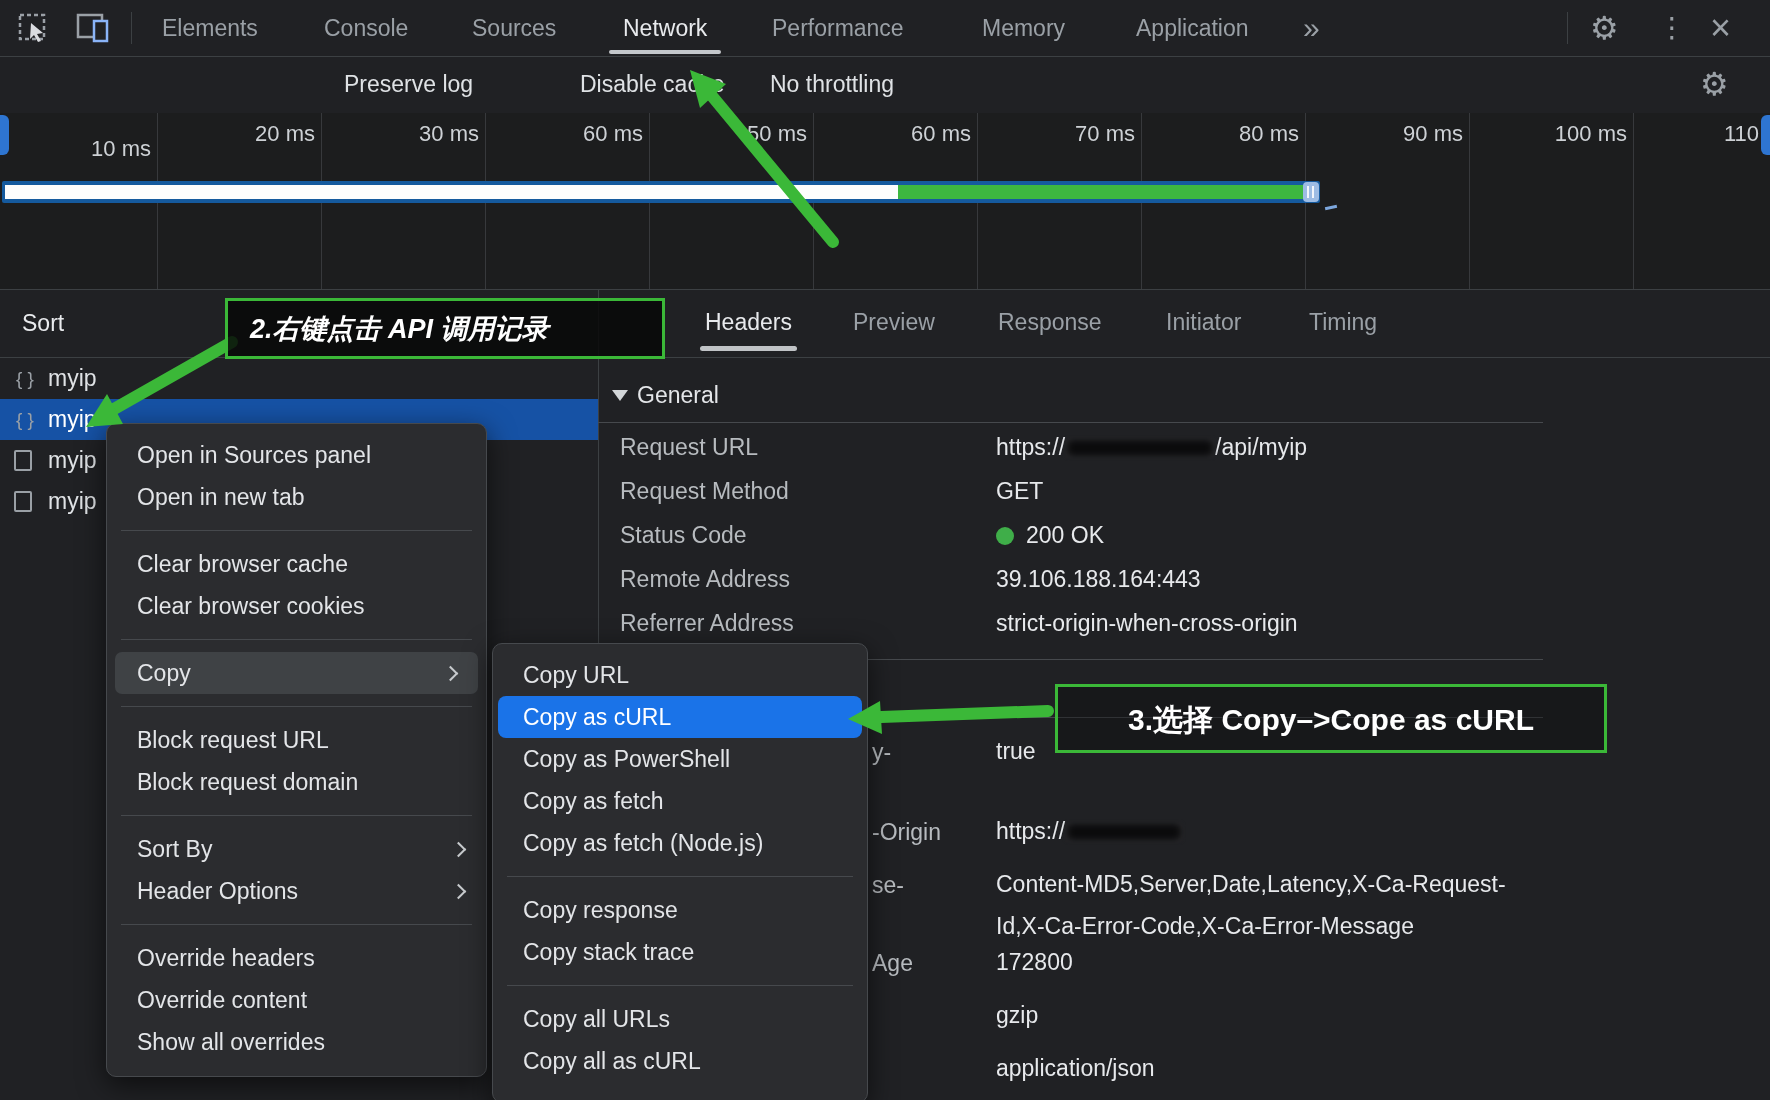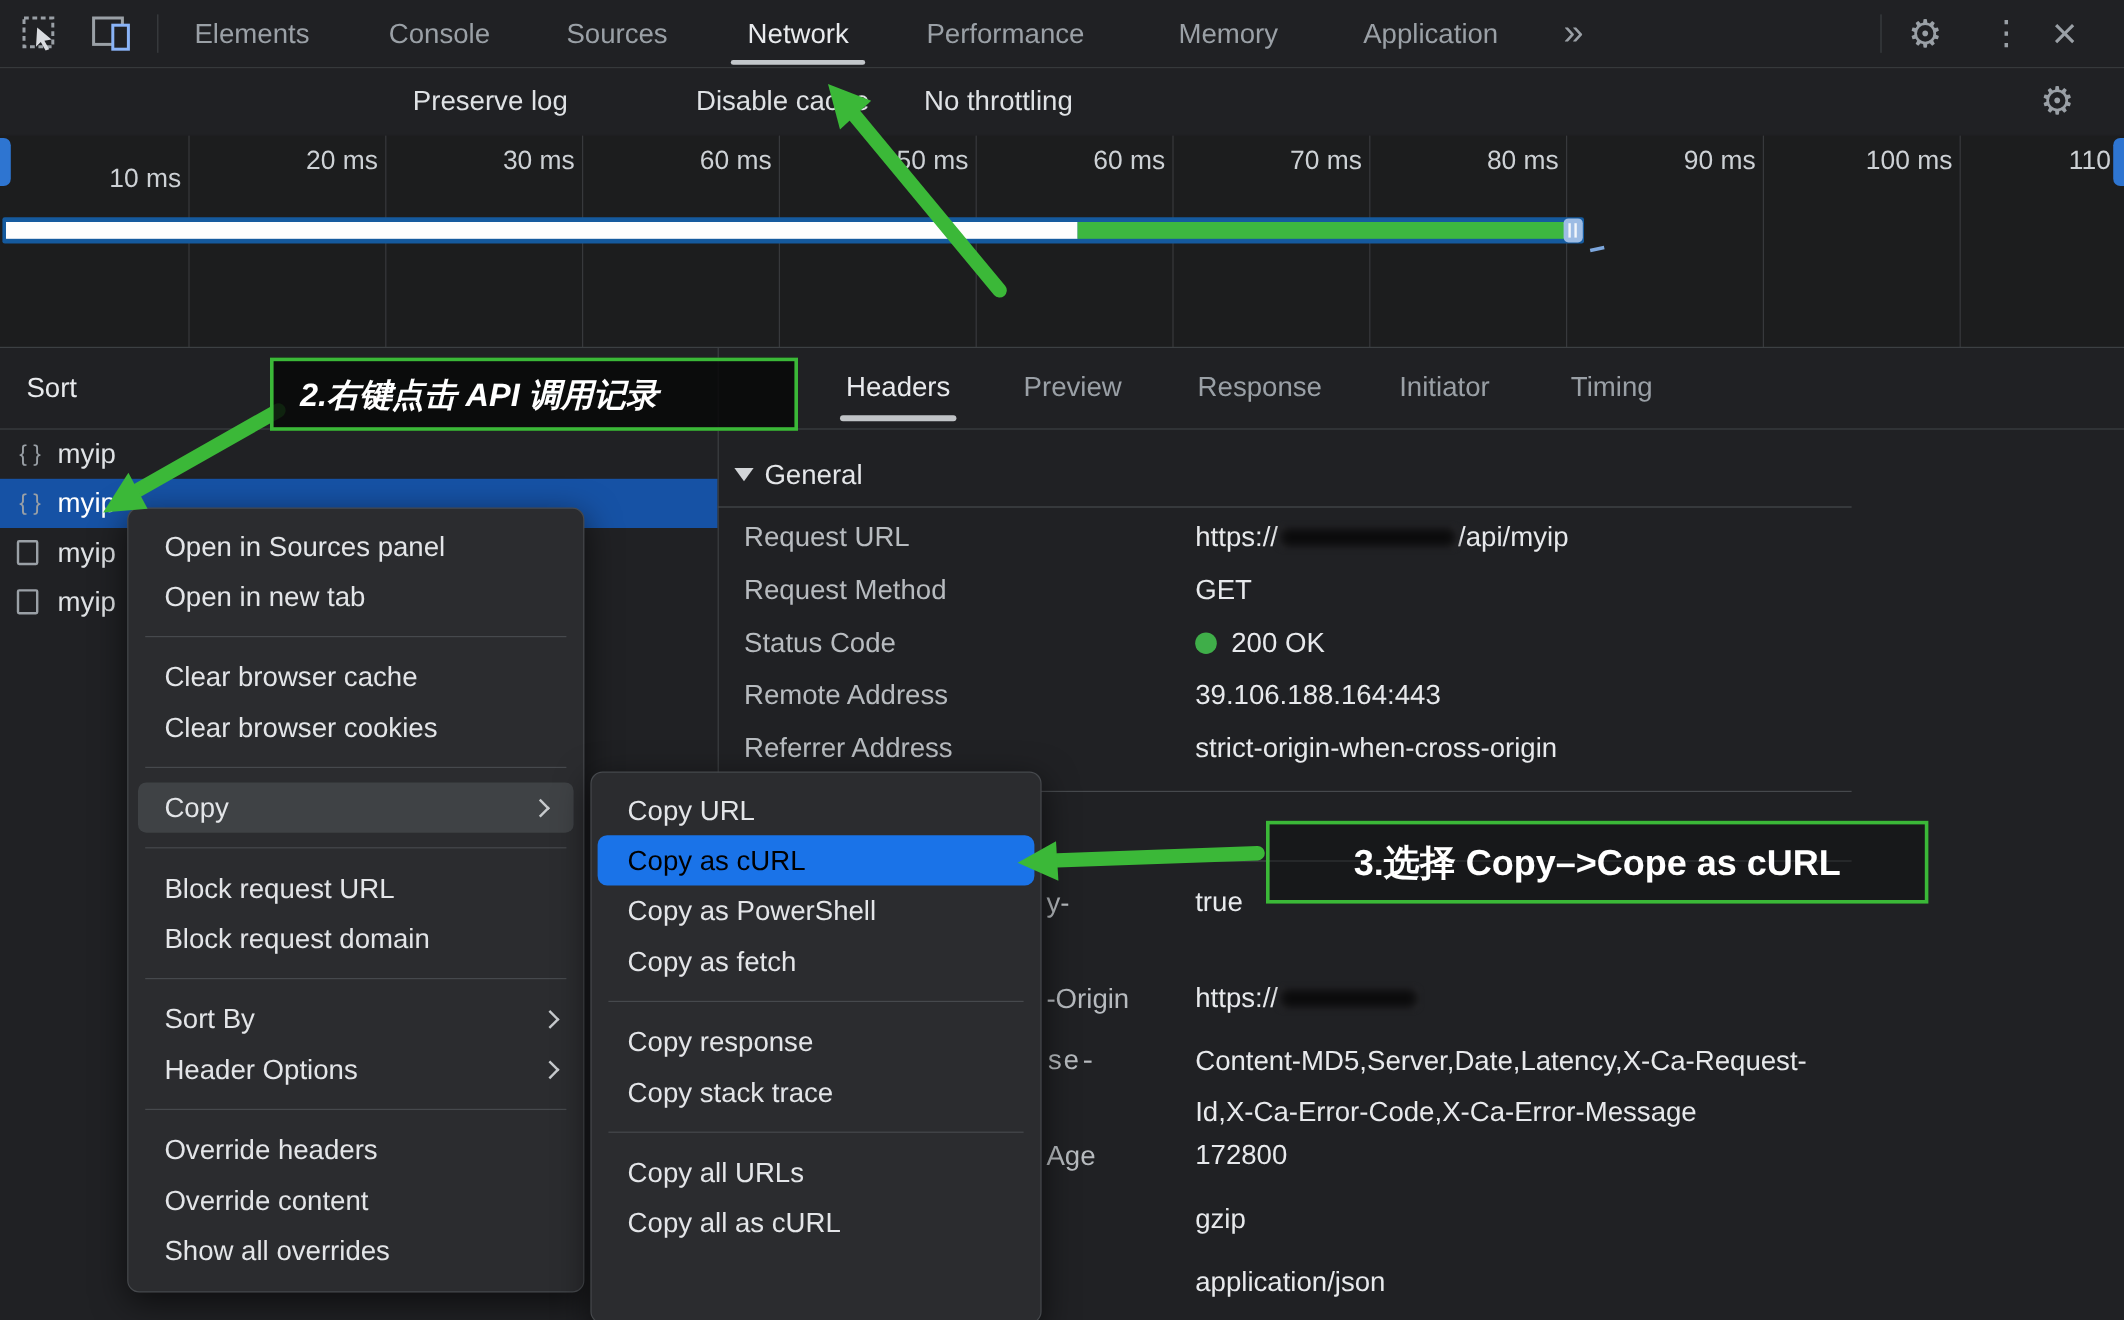--- a/index.html
+++ b/index.html
@@ -55,21 +55,21 @@
   .gdot{display:inline-block;width:18px;height:18px;border-radius:50%;background:#3fae49;vertical-align:-2px;margin-right:12px;}
   #gen-title{position:absolute;left:612px;top:374px;height:42px;line-height:42px;font-size:23px;color:#e4e6e9;}
   #gen-title .tri{display:inline-block;width:0;height:0;border-left:8px solid transparent;border-right:8px solid transparent;border-top:11px solid #d2d5d8;margin-right:9px;vertical-align:2px;}
 
   
   .menu{position:absolute;background:#2b2c2f;border:1px solid #46494d;border-radius:10px;
         box-shadow:0 8px 28px rgba(0,0,0,.6);box-sizing:border-box;padding:10px 0;z-index:50;}
   .mi{position:relative;height:42px;line-height:42px;font-size:23px;color:#e3e5e8;padding-left:30px;}
   .mi .chev{position:absolute;right:22px;top:16px;width:9px;height:9px;border-right:2.5px solid #c7cacd;border-top:2.5px solid #c7cacd;transform:rotate(45deg);}
   .mi.hl-gray{background:#3f4245;margin:0 8px;padding-left:22px;border-radius:7px;}
-  .mi.hl-blue{background:#1a73e8;color:#000000;margin:0 5px;padding-left:25px;border-radius:8px;}
+  .mi.hl-blue{background:#1a73e8;color:#ffffff;margin:0 5px;padding-left:25px;border-radius:8px;}
   .msep{height:1px;background:#46494d;margin:12px 14px;}
 
   
   .annot{position:absolute;border:3px solid #3bb838;box-sizing:border-box;color:#fff;font-weight:600;z-index:100;}
   #svg-arrows{position:absolute;left:0;top:0;z-index:99;pointer-events:none;}
 </style>
 </head>
 <body>
 
 <div id="app">
@@ -224,21 +224,21 @@
       <div class="hdr-label" style="top: 602px; height: 42px; line-height: 42px;">Referrer Address</div>
       <div class="hdr-value" style="top: 602px; height: 42px; line-height: 42px;">strict-origin-when-cross-origin</div>
     </div>
   <div class="divline" style="left:598px;top:659px;width:945px;"></div>
   <div class="divline" style="left:868px;top:717px;width:675px;"></div>
   <div id="response-rows">
       <div class="frag" style="top: 730px; height: 44px; line-height: 44px;">y-</div>
       <div class="hdr-value" style="top: 730px; line-height: 42px;">true</div>
       <div class="frag" style="top: 810px; height: 44px; line-height: 44px;">-Origin</div>
       <div class="hdr-value" style="top: 810px; line-height: 42px;"><span>https://</span><span class="blob" style="width: 118px;"></span></div>
-      <div class="frag" style="top: 863px; height: 44px; line-height: 44px; font-family: Liberation Mono, monospace;">se-</div>
+      <div class="frag" style="top: 863px; height: 44px; line-height: 44px;">se-</div>
       <div class="hdr-value" style="top: 863px; line-height: 42px;">Content-MD5,Server,Date,Latency,X-Ca-Request-
 Id,X-Ca-Error-Code,X-Ca-Error-Message</div>
       <div class="frag" style="top: 941px; height: 44px; line-height: 44px;">Age</div>
       <div class="hdr-value" style="top: 941px; line-height: 42px;">172800</div>
       <div class="hdr-value" style="top: 994px; line-height: 42px;">gzip</div>
       <div class="hdr-value" style="top: 1047px; line-height: 42px;">application/json</div>
     </div>
 
   <div class="menu" id="ctx-menu" style="left:106px;top:423px;width:381px;height:654px;">
       <div class="mi">Open in Sources panel</div>
@@ -257,20 +257,21 @@
       <div class="msep"></div>
       <div class="mi">Override headers</div>
       <div class="mi">Override content</div>
       <div class="mi">Show all overrides</div>
     </div>
   <div class="menu" id="sub-menu" style="left:492px;top:643px;width:376px;height:460px;">
       <div class="mi">Copy URL</div>
       <div class="mi hl-blue">Copy as cURL</div>
       <div class="mi">Copy as PowerShell</div>
       <div class="mi">Copy as fetch</div>
+      <div class="mi">Copy as fetch (Node.js)</div>
       <div class="msep"></div>
       <div class="mi">Copy response</div>
       <div class="mi">Copy stack trace</div>
       <div class="msep"></div>
       <div class="mi">Copy all URLs</div>
       <div class="mi">Copy all as cURL</div>
     </div>
 
   <svg id="svg-arrows" width="1770" height="1100" viewBox="0 0 1770 1100">
     <g fill="#3bb838" stroke="#3bb838">

